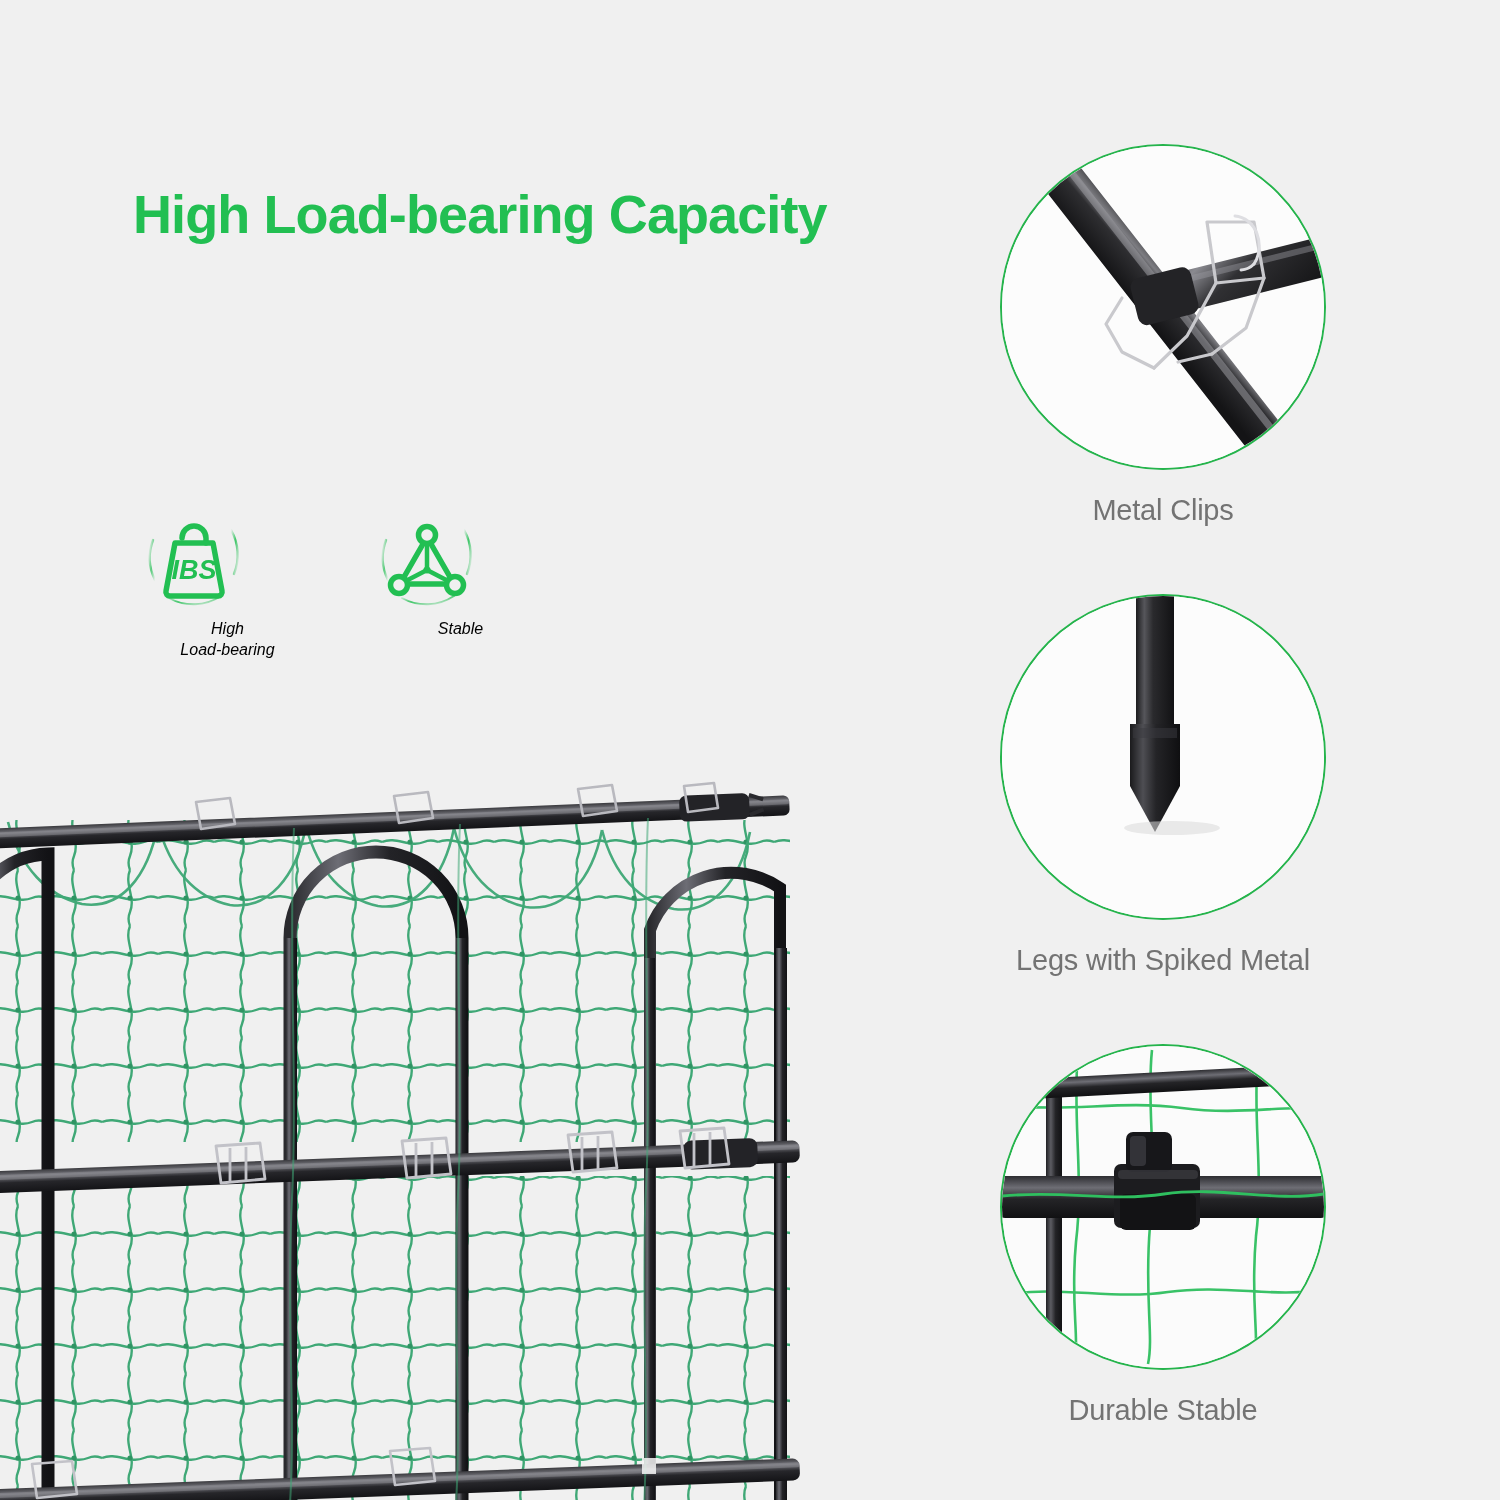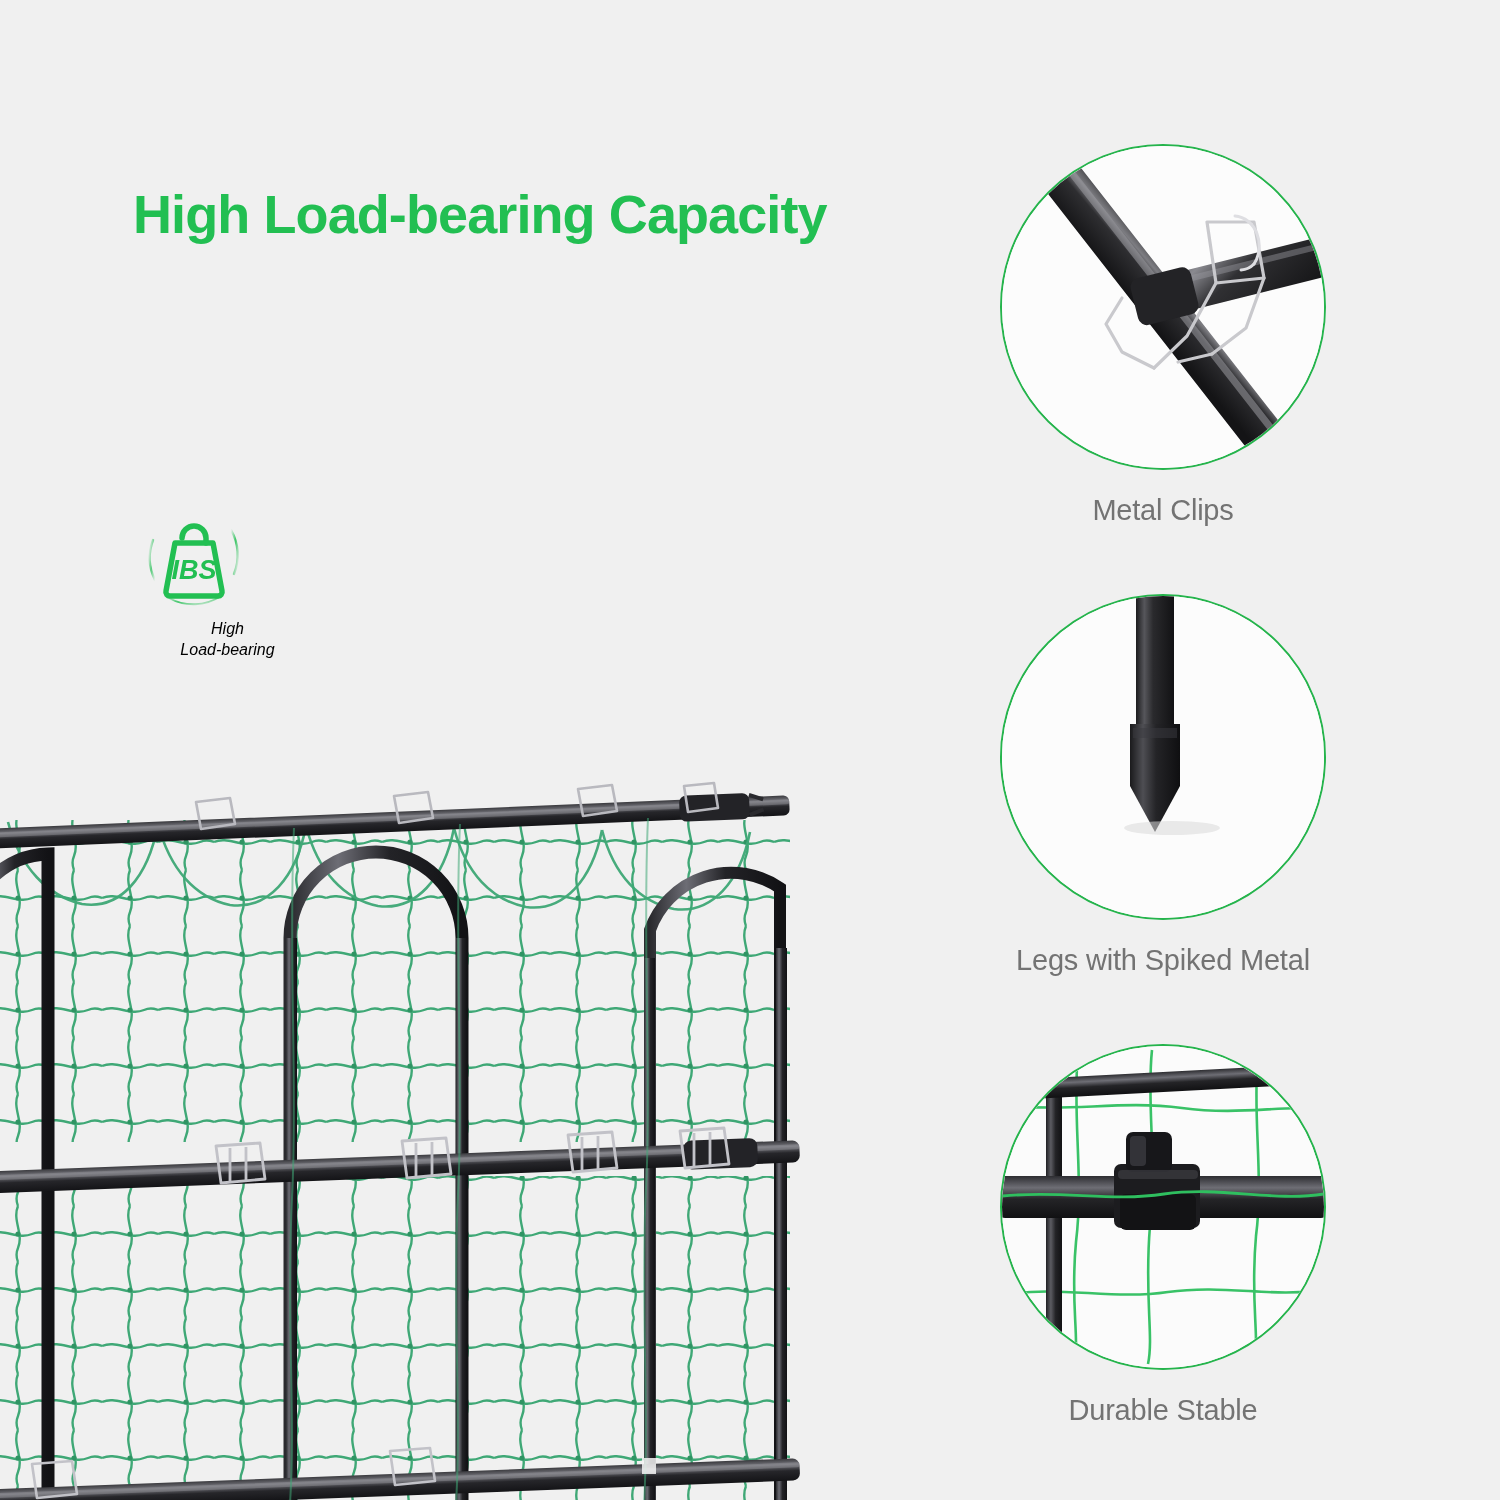--- a/index.html
+++ b/index.html
@@ -147,20 +147,37 @@
           <path d="M 47 38 a 12 12 0 0 1 24 0 v 5" fill="none" stroke="#22bf52" stroke-width="5.5" stroke-linecap="round"></path>
 
           <path d="M 40 43 h 38 l 9 48 a 4 4 0 0 1 -4 5 H 35 a 4 4 0 0 1 -4 -5 Z" fill="none" stroke="#22bf52" stroke-width="5.5" stroke-linejoin="round"></path>
           <text x="59" y="79" text-anchor="middle" font-family="'Liberation Sans', sans-serif" font-size="27" font-weight="700" fill="#22bf52">IBS</text>
         </svg>
       </div>
       <div class="feature-label">High
 Load-bearing</div>
     </div>
 
+    <div class="feature">
+      <div class="feature-badge">
+        <svg width="118" height="118" viewBox="0 0 118 118">
+          <path d="M 96 30 A 50 50 0 0 1 99 74" fill="none" stroke="url(#arcFadeA)" stroke-width="2.4" stroke-linecap="round"></path>
+          <path d="M 20 80 A 50 50 0 0 1 18 40" fill="none" stroke="url(#arcFadeB)" stroke-width="2.4" stroke-linecap="round"></path>
+          <path d="M 86 96 A 50 50 0 0 1 34 98" fill="none" stroke="url(#arcFadeA)" stroke-width="2" stroke-linecap="round"></path>
+
+          <path d="M 59 37 L 32 84 M 59 37 L 86 84 M 32 84 L 86 84" fill="none" stroke="#22bf52" stroke-width="5.5" stroke-linejoin="round" stroke-linecap="round"></path>
+          <path d="M 59 37 L 59 70 M 32 84 L 59 70 M 86 84 L 59 70" fill="none" stroke="#22bf52" stroke-width="4.5" stroke-linejoin="round" stroke-linecap="round"></path>
+          <circle cx="59" cy="35" r="8.5" fill="#f0f0f0" stroke="#22bf52" stroke-width="5.5"></circle>
+          <circle cx="31" cy="85" r="8.5" fill="#f0f0f0" stroke="#22bf52" stroke-width="5.5"></circle>
+          <circle cx="87" cy="85" r="8.5" fill="#f0f0f0" stroke="#22bf52" stroke-width="5.5"></circle>
+          <circle cx="59" cy="70" r="3.6" fill="#22bf52"></circle>
+        </svg>
+      </div>
+      <div class="feature-label">Stable</div>
+    </div>
 
   </div>
 
   <div class="detail" id="detail-metal-clips">
     <div class="detail-circle">
       <svg width="322" height="322" viewBox="0 0 322 322">
         <defs>
           <linearGradient id="poleA" x1="0" y1="0" x2="0.4" y2="1">
             <stop offset="0%" stop-color="#4a4a4d"></stop>
             <stop offset="22%" stop-color="#7d7d82"></stop>

